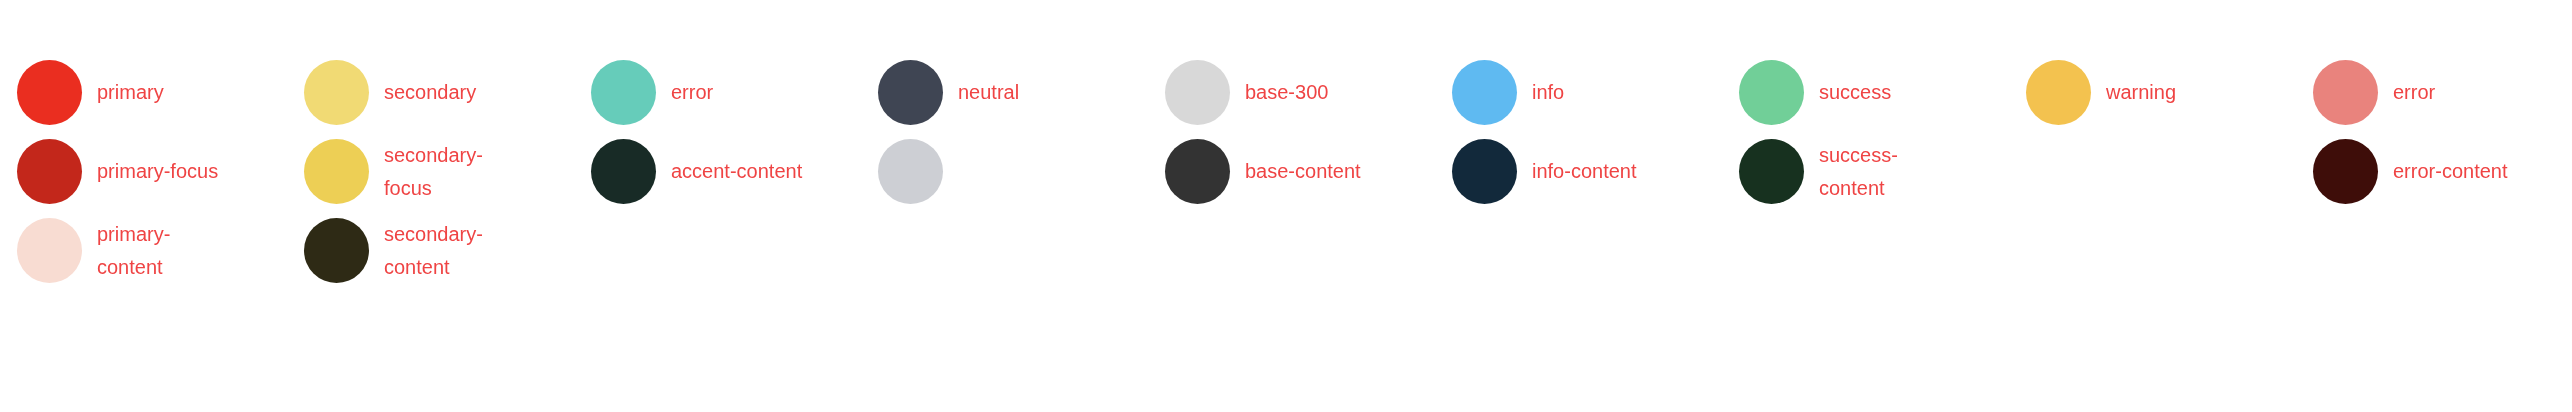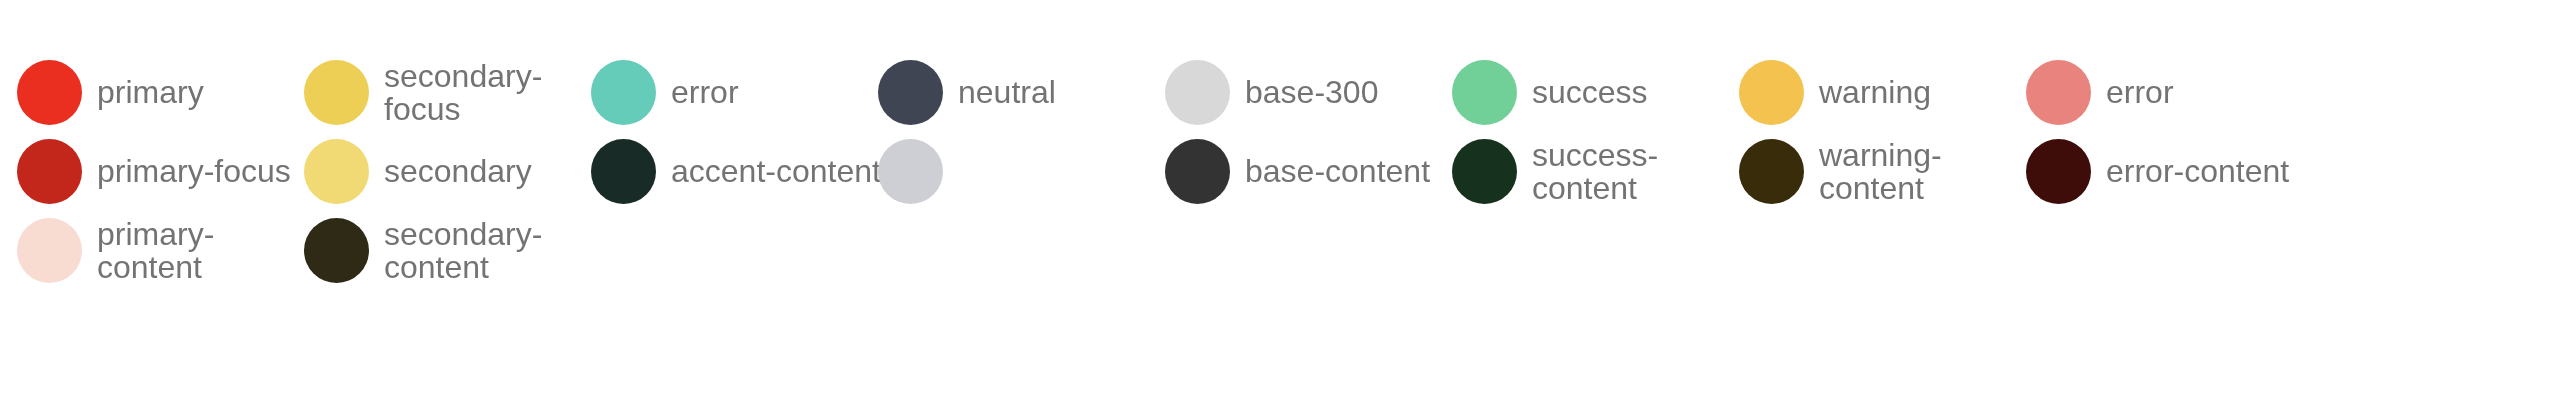--- a/index.html
+++ b/index.html
@@ -31,23 +31,23 @@
     gap: 15px;
     height: 65px;
   }
   .dot {
     width: 65px;
     height: 65px;
     border-radius: 50%;
     flex-shrink: 0;
   }
   .label {
-    font-size: 32px;
+    font-size: 20px;
     line-height: 33px;
-    color: #737373;
+    color: #ef4444;
     white-space: nowrap;
   }
   .label.wrap2 {
     white-space: normal;
     max-width: 125px;
     overflow-wrap: normal;
   }
 </style>
 </head>
 <body>
@@ -64,26 +64,26 @@
       <span class="label">primary-focus</span>
     </div>
     <div class="swatch">
       <span class="dot" style="background: rgb(248, 220, 210);"></span>
       <span class="label wrap2">primary-content</span>
     </div>
   </div>
 
   <div class="color-column">
     <div class="swatch">
+      <span class="dot" style="background: rgb(241, 218, 116);"></span>
+      <span class="label">secondary</span>
+    </div>
+    <div class="swatch">
       <span class="dot" style="background: rgb(237, 207, 85);"></span>
       <span class="label wrap2">secondary-focus</span>
-    </div>
-    <div class="swatch">
-      <span class="dot" style="background: rgb(241, 218, 116);"></span>
-      <span class="label">secondary</span>
     </div>
     <div class="swatch">
       <span class="dot" style="background: rgb(46, 42, 21);"></span>
       <span class="label wrap2">secondary-content</span>
     </div>
   </div>
 
   <div class="color-column">
     <div class="swatch">
       <span class="dot" style="background: rgb(102, 204, 186);"></span>
@@ -109,41 +109,47 @@
     <div class="swatch">
       <span class="dot" style="background: rgb(216, 216, 216);"></span>
       <span class="label">base-300</span>
     </div>
     <div class="swatch">
       <span class="dot" style="background: rgb(51, 51, 51);"></span>
       <span class="label">base-content</span>
     </div>
   </div>
 
+  <div class="color-column">
+    <div class="swatch">
+      <span class="dot" style="background: rgb(95, 186, 241);"></span>
+      <span class="label">info</span>
+    </div>
+    <div class="swatch">
+      <span class="dot" style="background: rgb(18, 41, 59);"></span>
+      <span class="label">info-content</span>
+    </div>
+  </div>
 
   <div class="color-column">
     <div class="swatch">
       <span class="dot" style="background: rgb(113, 207, 152);"></span>
       <span class="label">success</span>
     </div>
     <div class="swatch">
       <span class="dot" style="background: rgb(23, 49, 31);"></span>
       <span class="label wrap2">success-content</span>
     </div>
   </div>
 
   <div class="color-column">
     <div class="swatch">
       <span class="dot" style="background: rgb(243, 194, 79);"></span>
       <span class="label">warning</span>
     </div>
-    <div class="swatch">
-      <span class="dot" style="background: rgb(57, 44, 11);"></span>
-      <span class="label wrap2">warning-content</span>
-    </div>
   </div>
 
   <div class="color-column">
     <div class="swatch">
       <span class="dot" style="background: rgb(233, 131, 125);"></span>
       <span class="label">error</span>
     </div>
     <div class="swatch">
       <span class="dot" style="background: rgb(62, 13, 9);"></span>
       <span class="label">error-content</span>

